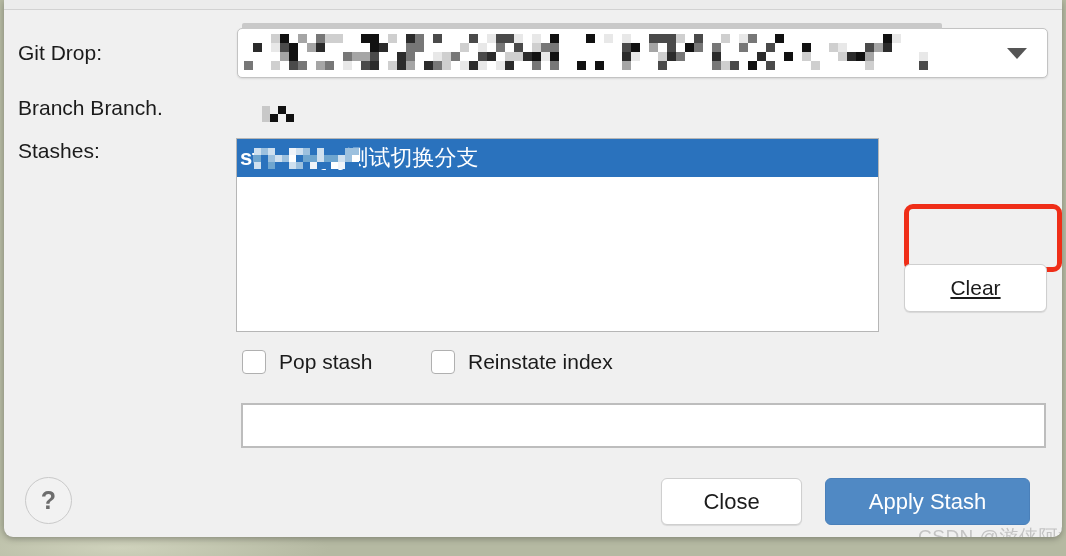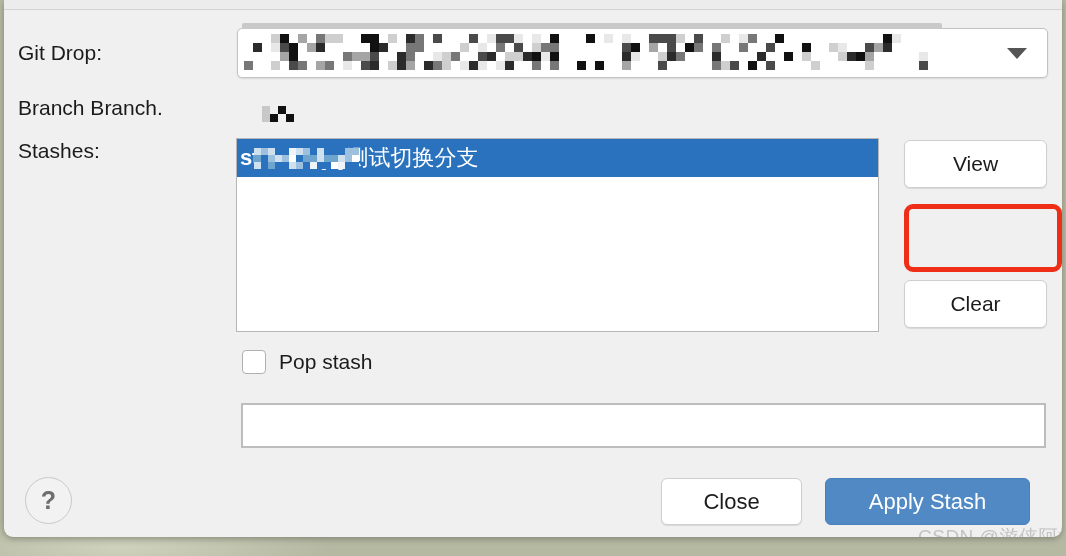--- a/index.html
+++ b/index.html
@@ -217,21 +217,21 @@
     border: 1px solid #cfcfcf;
     border-radius: 6px;
     box-shadow: 0 1px 1px rgba(0,0,0,0.10);
     color: #1b1b1b;
     font-family: "Liberation Sans", sans-serif;
     font-size: 21px;
     cursor: default;
   }
   #btn-view  { left: 900px; top: 140px; }
   #btn-drop  { left: 905px; top: 211px; width: 148px; }
-  #btn-clear { left: 900px; top: 280px; }
+  #btn-clear { left: 900px; top: 264px; text-decoration: underline; }
 
   #drop-highlight {
     position: absolute;
     left: 900px;
     top: 204px;
     width: 158px;
     height: 68px;
     border: 5px solid #ef2e18;
     border-radius: 9px;
     box-sizing: border-box;
@@ -704,32 +704,35 @@
             <span class="redact-block" style="width: 7px; height: 7px; position: absolute; left: 70px; top: 14px; background: rgb(42, 114, 189);"></span>
             <span class="redact-block" style="width: 7px; height: 7px; position: absolute; left: 77px; top: 14px; background: rgb(255, 255, 255);"></span>
             <span class="redact-block" style="width: 7px; height: 7px; position: absolute; left: 84px; top: 14px; background: rgb(240, 244, 249);"></span>
             <span class="redact-block" style="width: 7px; height: 7px; position: absolute; left: 91px; top: 14px; background: rgb(42, 114, 189);"></span>
             <span class="redact-block" style="width: 7px; height: 7px; position: absolute; left: 98px; top: 14px; background: rgb(42, 114, 189);"></span>
           </span>
         <span id="stash-message">测试切换分支</span>
       </div>
     </div>
 
-    <button class="side-button" id="btn-view">View</button>
 
 
     <div id="drop-highlight"></div>
 
     <button class="side-button" id="btn-clear">Clear</button>
 
     <div class="checkbox-row" id="pop-stash-row">
       <span class="checkbox-box"></span>
       <span class="checkbox-label">Pop stash</span>
     </div>
 
+    <div class="checkbox-row" id="reinstate-index-row">
+      <span class="checkbox-box"></span>
+      <span class="checkbox-label">Reinstate index</span>
+    </div>
 
 
     <input id="new-branch-input" type="text" placeholder="" style="">
 
     <button id="btn-help">?</button>
 
     <button id="btn-apply-stash">Apply Stash</button>
 
     <button id="btn-close">Close</button>
 

